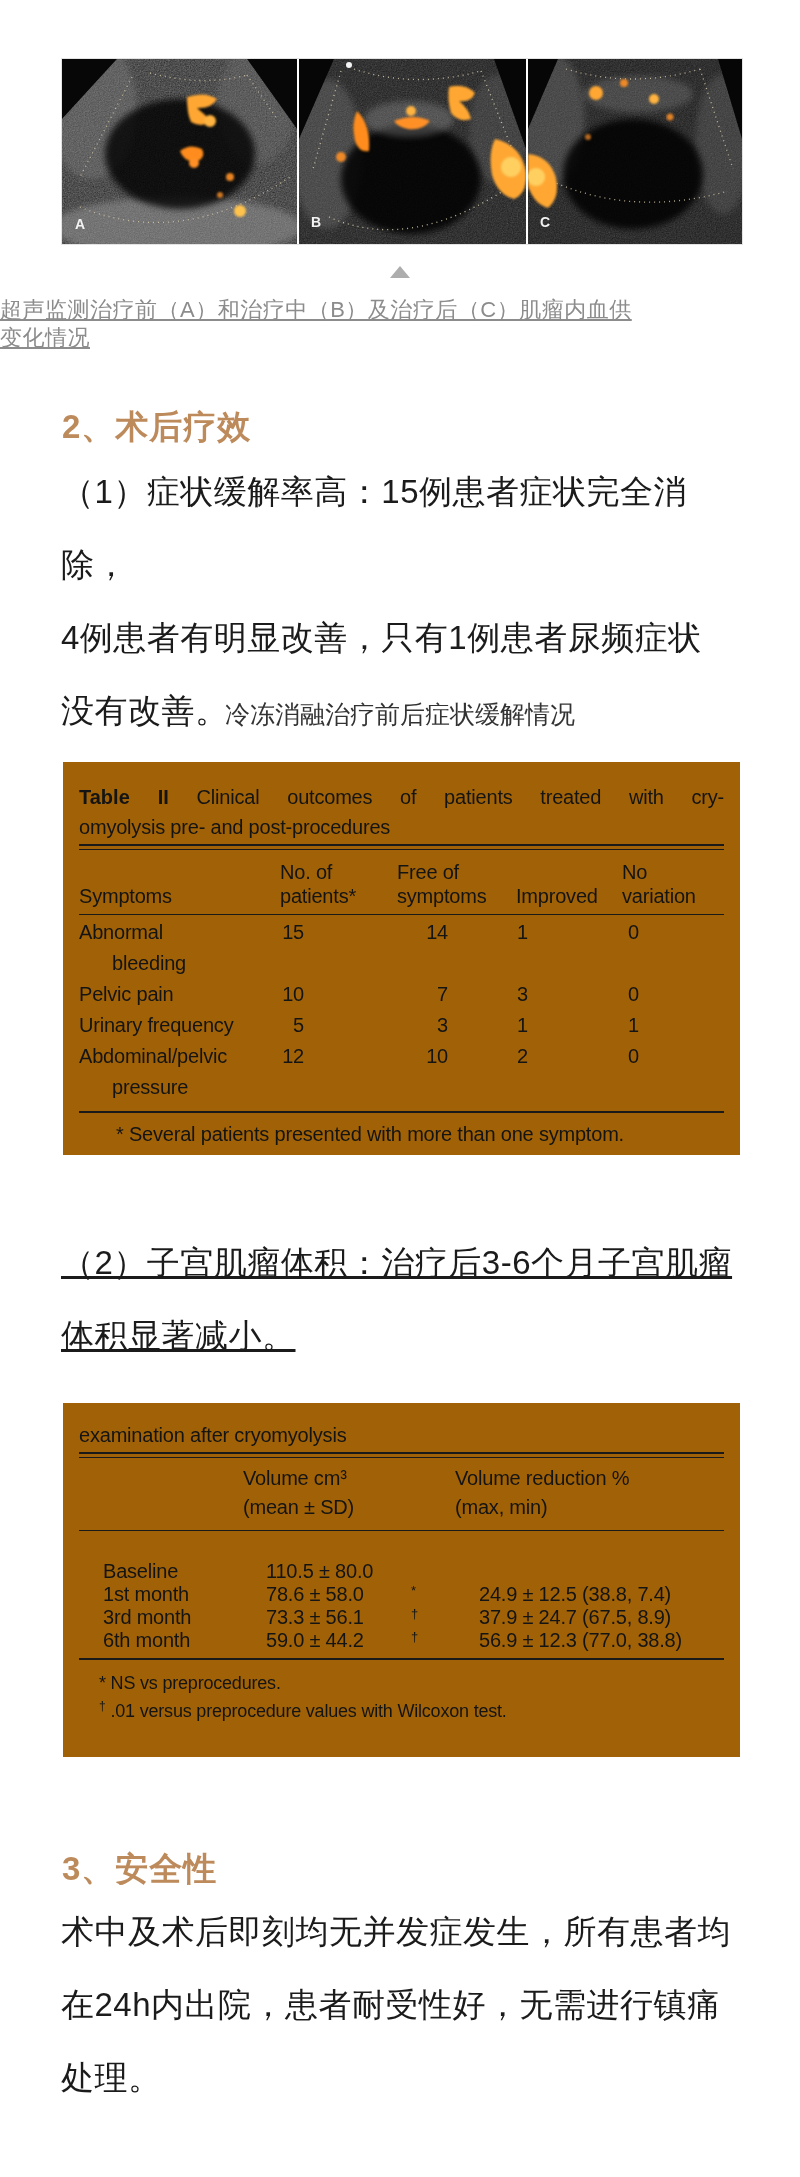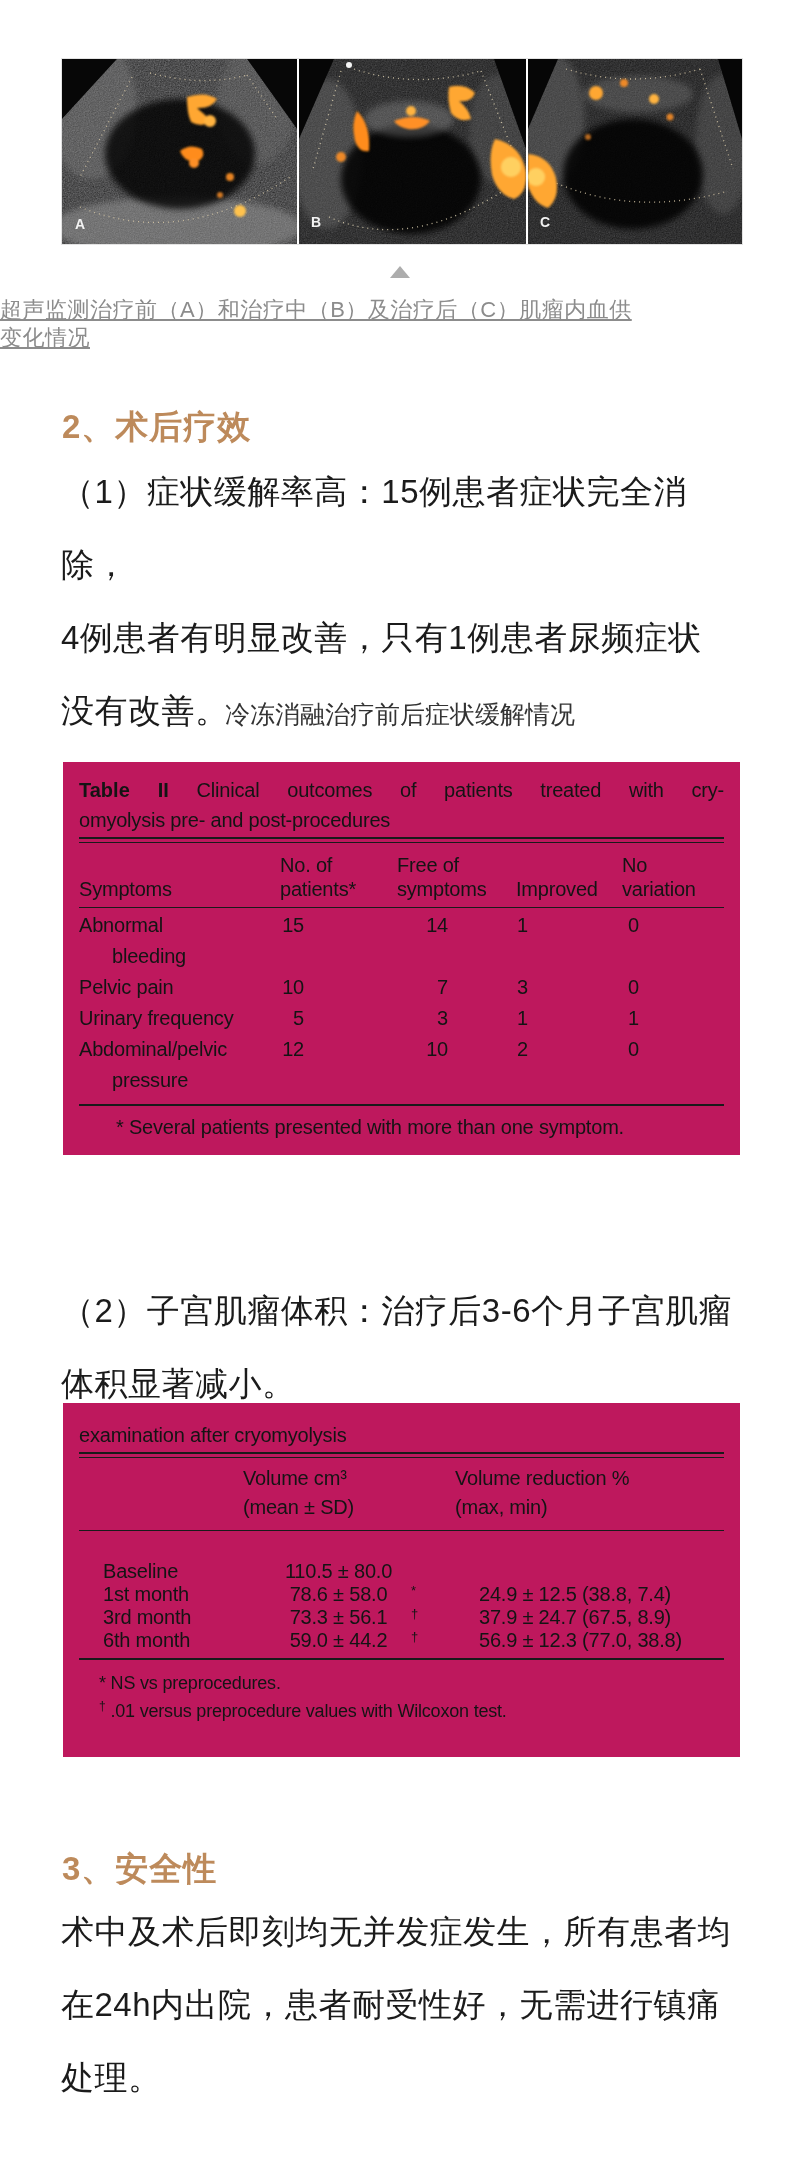--- a/index.html
+++ b/index.html
@@ -20,29 +20,29 @@
                font-size:22px;line-height:28px;color:#8c8c8c;letter-spacing:0.5px;text-decoration:underline;}
 
   
   .h2{position:absolute;left:62px;font-size:33px;font-weight:bold;color:#bd8a5b;
       line-height:36px;letter-spacing:1px;}
   .heading-2{top:409px;}
   .heading-3{top:1851px;}
   .para{position:absolute;left:61px;width:692px;font-size:33px;line-height:73px;
         color:#1b1b1b;white-space:pre-line;letter-spacing:0.5px;}
   .para-1{top:455px;}
-  .para-2{top:1274px;}
+  .para-2{top:1226px;text-decoration:underline;}
   .para-3{top:1895px;}
 
   .tbl-caption{position:absolute;left:0;top:699px;width:800px;text-align:center;
                font-size:25px;line-height:30px;color:#333333;}
 
   
-  .jtable{position:absolute;left:63px;width:677px;background:#be185d;color:#141414;
-          box-sizing:border-box;padding:13px 16px 0 16px;letter-spacing:-0.2px;}
+  .jtable{position:absolute;left:63px;width:677px;background:#a16207;color:#141414;
+          box-sizing:border-box;padding:20px 16px 0 16px;letter-spacing:-0.2px;}
   .jtable-2{top:762px;height:393px;}
   .jtable-3{top:1403px;height:354px;padding-top:17px;}
   .ttl{font-size:20px;line-height:30px;}
   .ttl-l1{text-align:justify;text-align-last:justify;}
   .ttl b{letter-spacing:0;}
   .rule-double{height:3px;border-top:2px solid #1a1a1a;border-bottom:1.5px solid #1a1a1a;margin-top:2px;}
   .rule-single{border-top:1.5px solid #1a1a1a;}
   .rule-thick{border-top:2.5px solid #1a1a1a;}
 
   .t2-head{display:grid;grid-template-columns:201px 117px 119px 106px 1fr;
@@ -56,21 +56,21 @@
   .num{display:inline-block;text-align:right;}
   .n1{width:24px;}.n2{width:23px;margin-left:28px;}.n3{width:12px;}.n4{width:17px;}
   .t2-bottom{margin-top:8px;}
   .fn2{margin-top:10px;margin-left:37px;font-size:20px;line-height:22px;}
 
   .t3-head{display:grid;grid-template-columns:164px 212px 1fr;margin-top:6px;
            font-size:20px;line-height:29px;white-space:pre-line;}
   .t3-rule{margin-top:8px;}
   .t3-body{margin-top:29px;margin-left:24px;}
   .t3-row{display:grid;grid-template-columns:163px 145px 1fr;font-size:20px;line-height:23px;}
-  .t3-row .msd{text-align:center;position:relative;}
+  .t3-row .msd{text-align:left;position:relative;}
   .supmark{position:absolute;left:100%;top:-4px;font-size:13px;}
   .t3-row .red{padding-left:68px;white-space:nowrap;}
   .t3-bottom{margin-top:6px;}
   .fn3{margin-top:12px;margin-left:20px;font-size:18px;line-height:23px;}
   .fn-sup{font-size:12px;vertical-align:super;margin-right:5px;}
 
   .plabel{font-family:"Liberation Sans",sans-serif;font-weight:bold;fill:#f2f2f2;font-size:14px;}
 </style>
 </head>
 <body>

